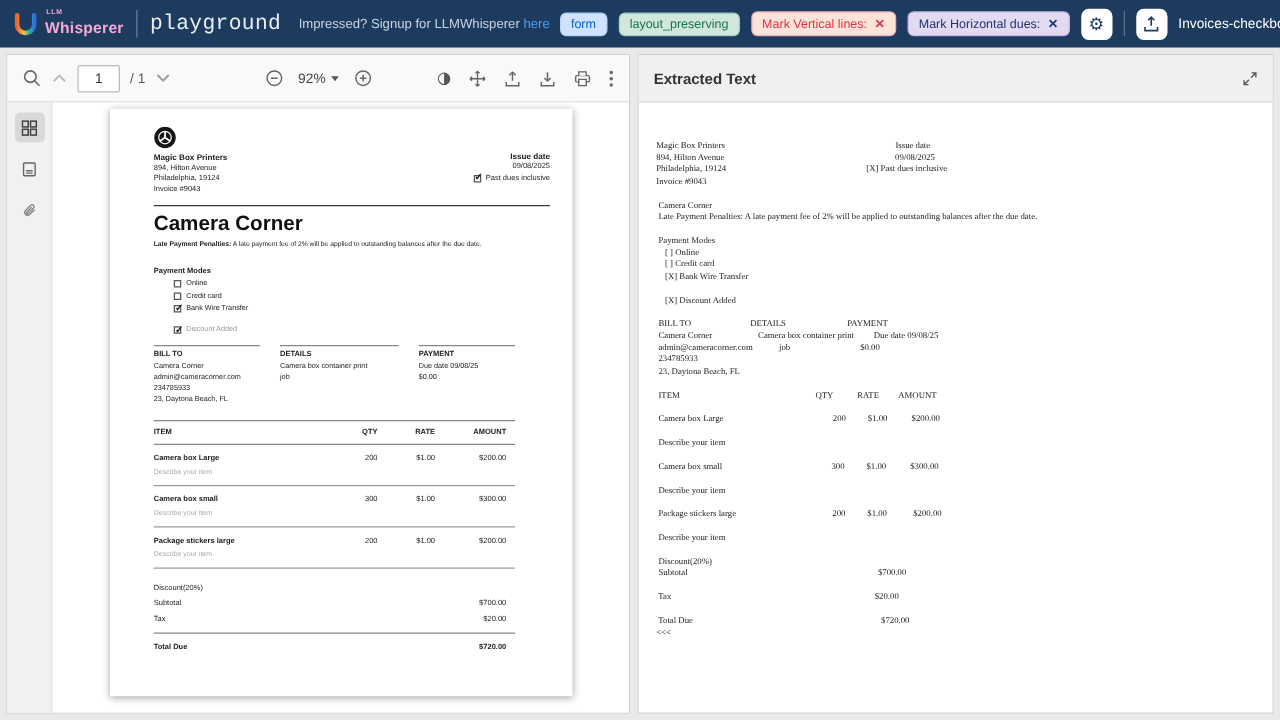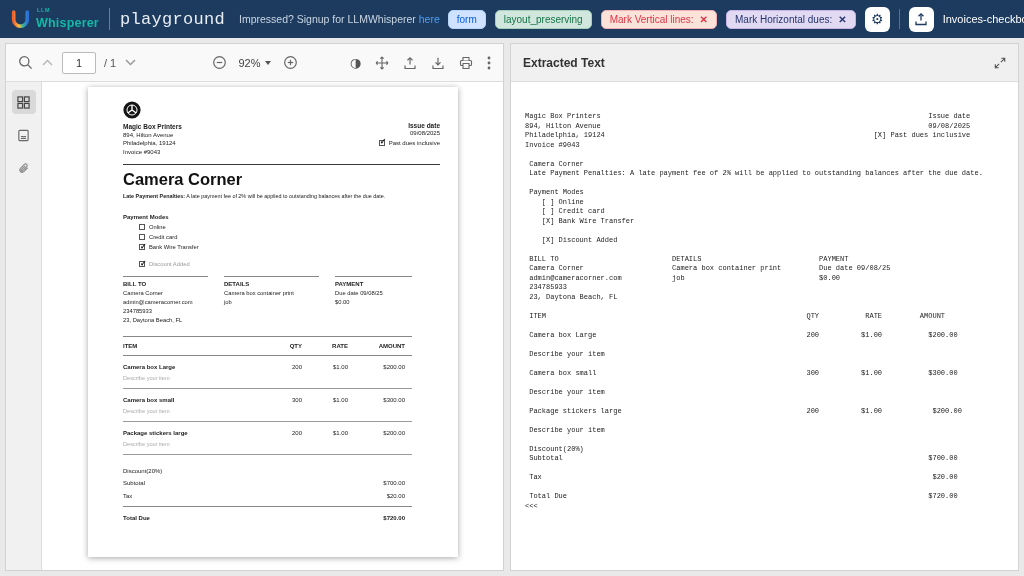--- a/index.html
+++ b/index.html
@@ -3,21 +3,21 @@
 <meta charset="utf-8">
 <style>
   * { box-sizing: border-box; }
   html,body { margin:0; padding:0; width:1024px; height:576px; overflow:hidden;
     font-family:"Liberation Sans", sans-serif; background:#e9e9ea; }
 
   
   .navbar { height:38px; background:var(--navbar-bg,#1d3a5f); display:flex; align-items:center;
     padding:0 10px; gap:8px; }
   .brand { display:flex; align-items:center; gap:5px; }
-  .brand-text { line-height:1; color:#14b8a6; }
+  .brand-text { line-height:1; color:#f9a8d4; }
   .brand-llm { font-size:5.5px; display:block; letter-spacing:.6px; margin:0 0 1px 1px; font-weight:bold; }
   .brand-whisperer { font-size:12.5px; font-weight:bold; letter-spacing:.2px; }
   .brand-sep { width:1px; height:22px; background:rgba(255,255,255,.35); margin:0 5px; }
   .app-name { font-size:17px; font-weight:400; color:#e9eef4; letter-spacing:.3px;font-family:Liberation Mono, monospace; }
   .promo { font-size:10.5px; color:#c9d6e2; margin-left:6px; white-space:nowrap; }
   .promo a { color:var(--link-blue,#4ba0f8); text-decoration:none; cursor:pointer; }
   .nav-right { margin-left:auto; display:flex; align-items:center; gap:9px; }
   .badge { font-size:10px; padding:3px 8px; border-radius:5px; white-space:nowrap;
     display:flex; gap:6px; align-items:center; border:1px solid transparent; cursor:pointer; }
   .badge-form   { background:var(--badge-form-bg); color:var(--badge-form-text); border-color:#b6d4fe; }
@@ -102,21 +102,21 @@
   .t-total { font-weight:bold; }
 
   
   .extract-head { height:38px; flex:0 0 auto; background:#f0f0f1; border-bottom:1px solid #ddd;
     display:flex; align-items:center; padding:0 12px; gap:6px; }
   .extract-title { font-weight:bold; font-size:12px; color:#333; white-space:nowrap; }
   .extract-note { font-size:10.5px; color:#9b9b9b; white-space:nowrap; overflow:hidden; text-overflow:ellipsis; }
   .expand-btn { margin-left:auto; background:none; border:none; padding:0; cursor:pointer; color:#555;
     display:flex; align-items:center; }
   .extract-text { margin:0; padding:30px 8px 8px 14px; flex:1; overflow:hidden;
-    font-family:Liberation Mono, monospace; font-size:7px; line-height:9.5px; color:#222; }
+    font-family:Liberation Serif, serif; font-size:7px; line-height:9.5px; color:#222; }
   svg { display:block; }
 </style>
 </head>
 <body>
 
 <header class="navbar">
   <div class="brand">
     <span>
       <svg width="21" height="19" viewBox="0 0 20 18">
         <defs>

